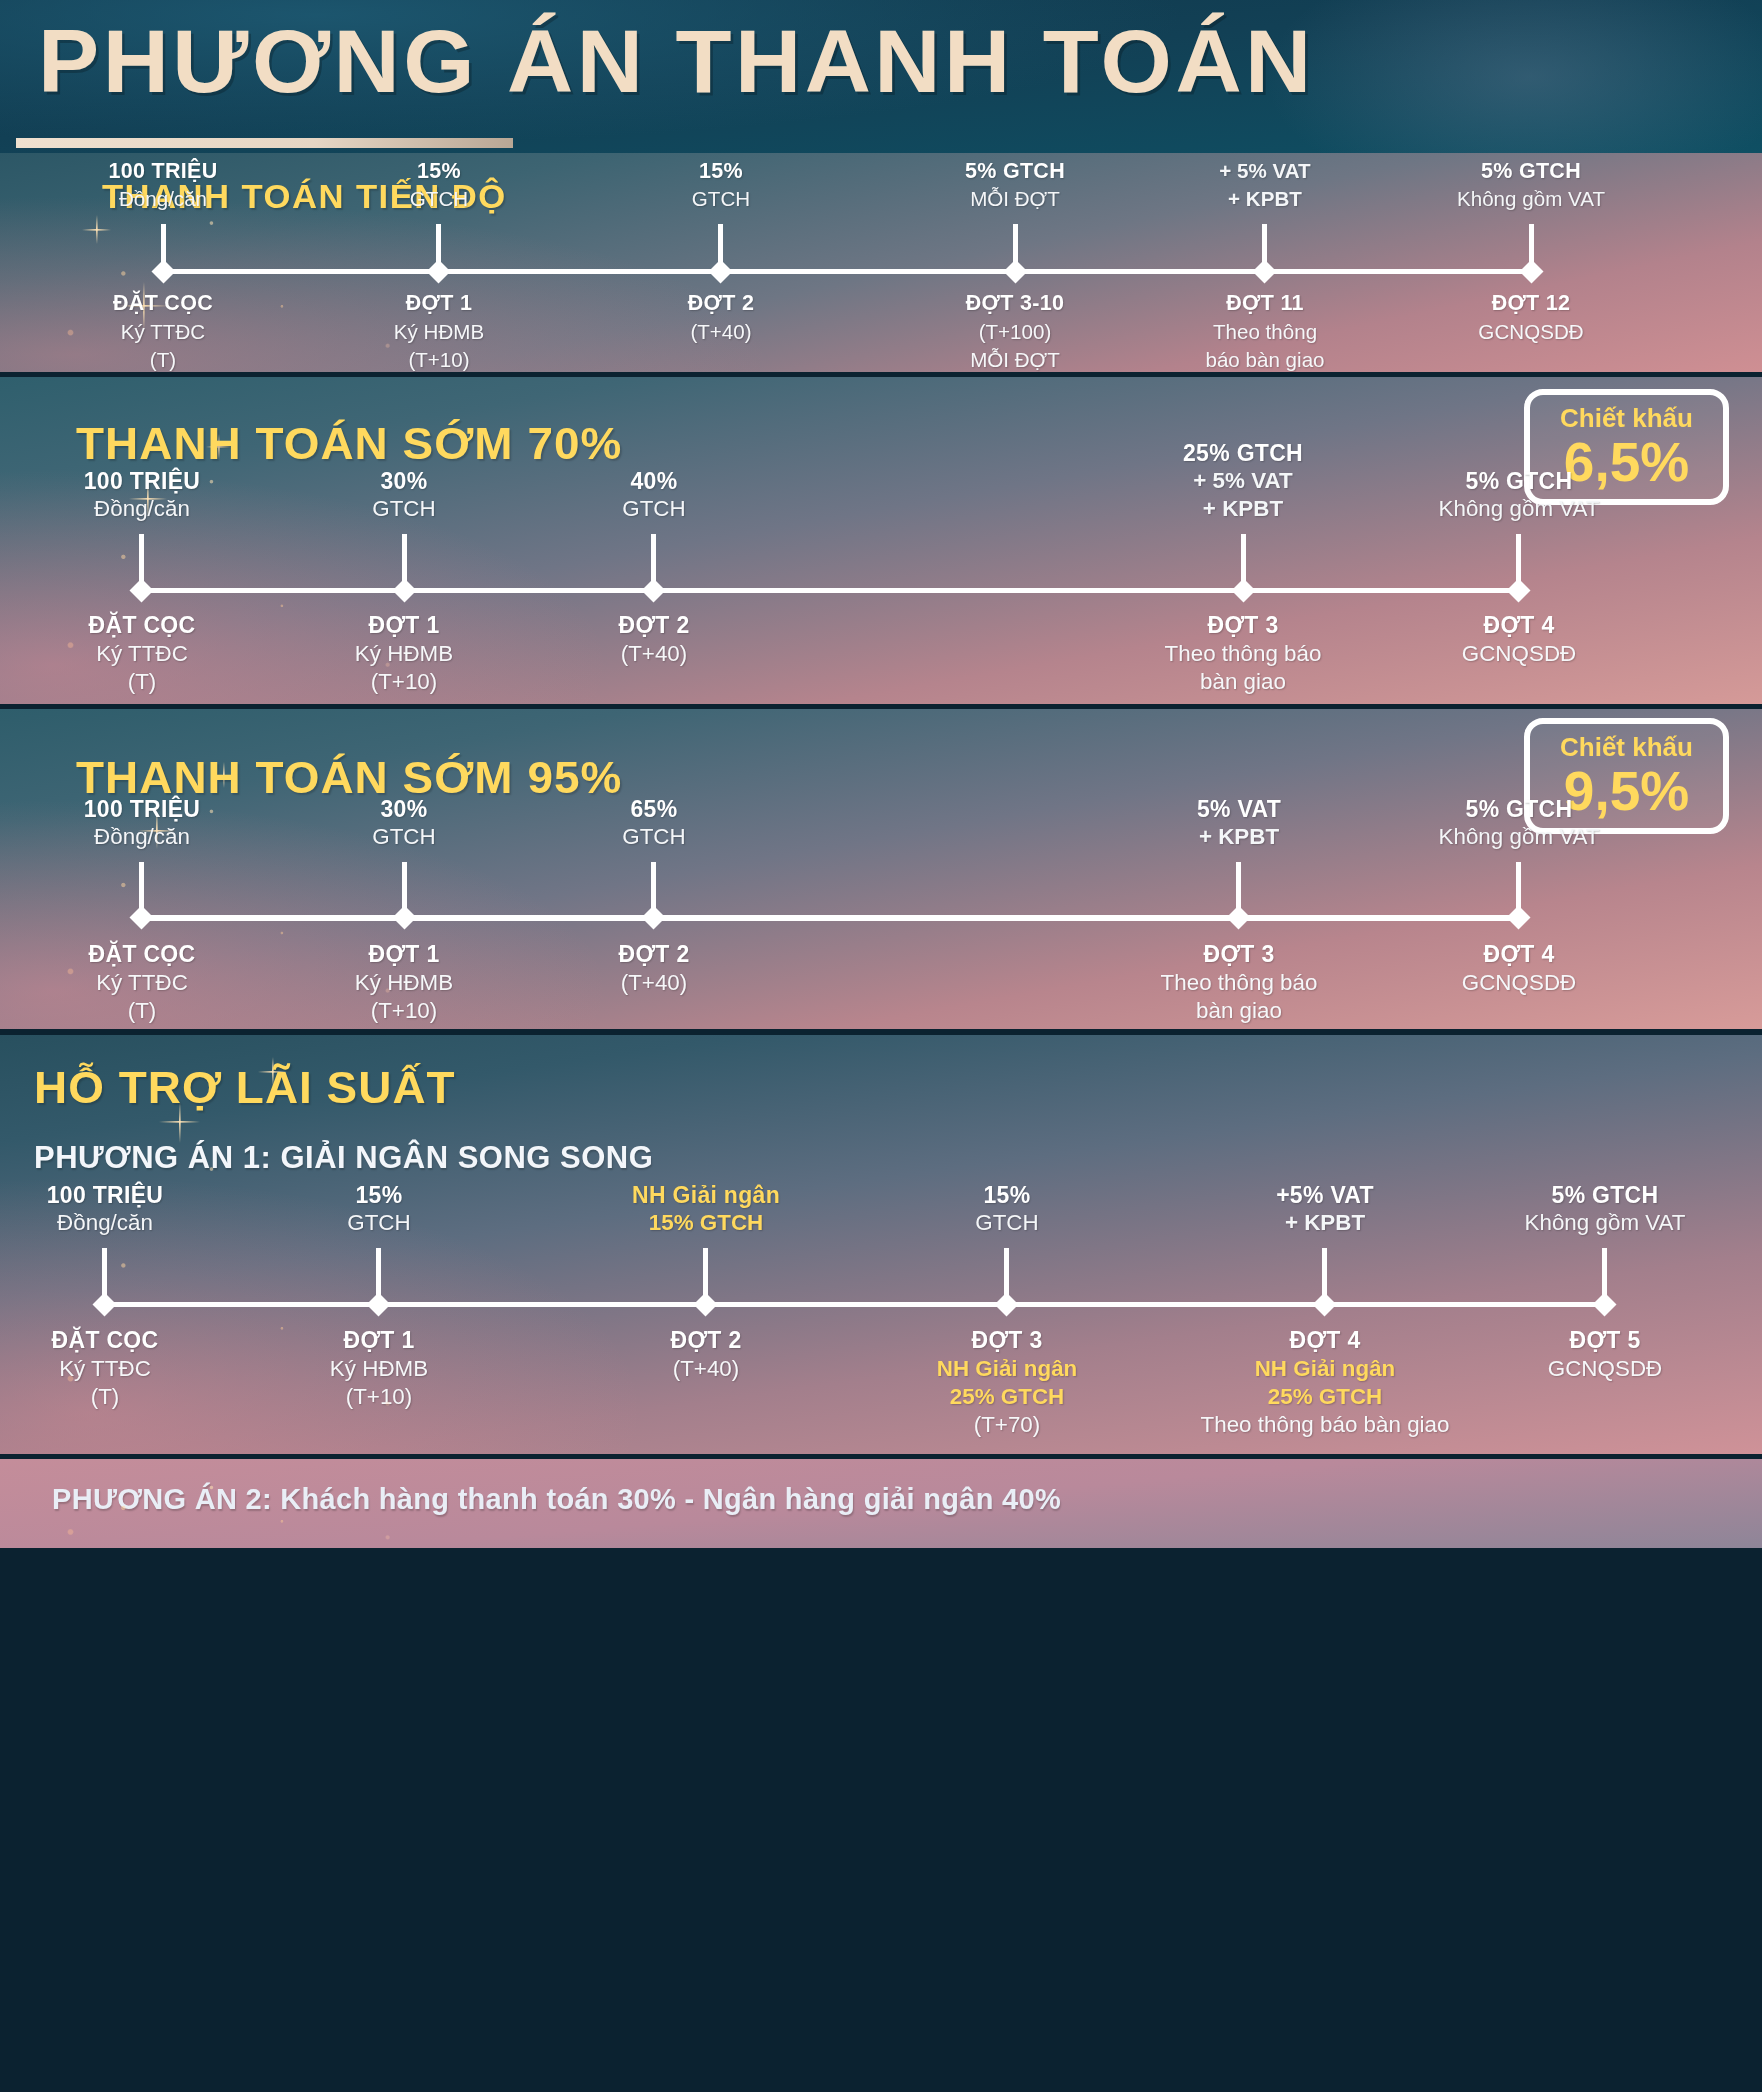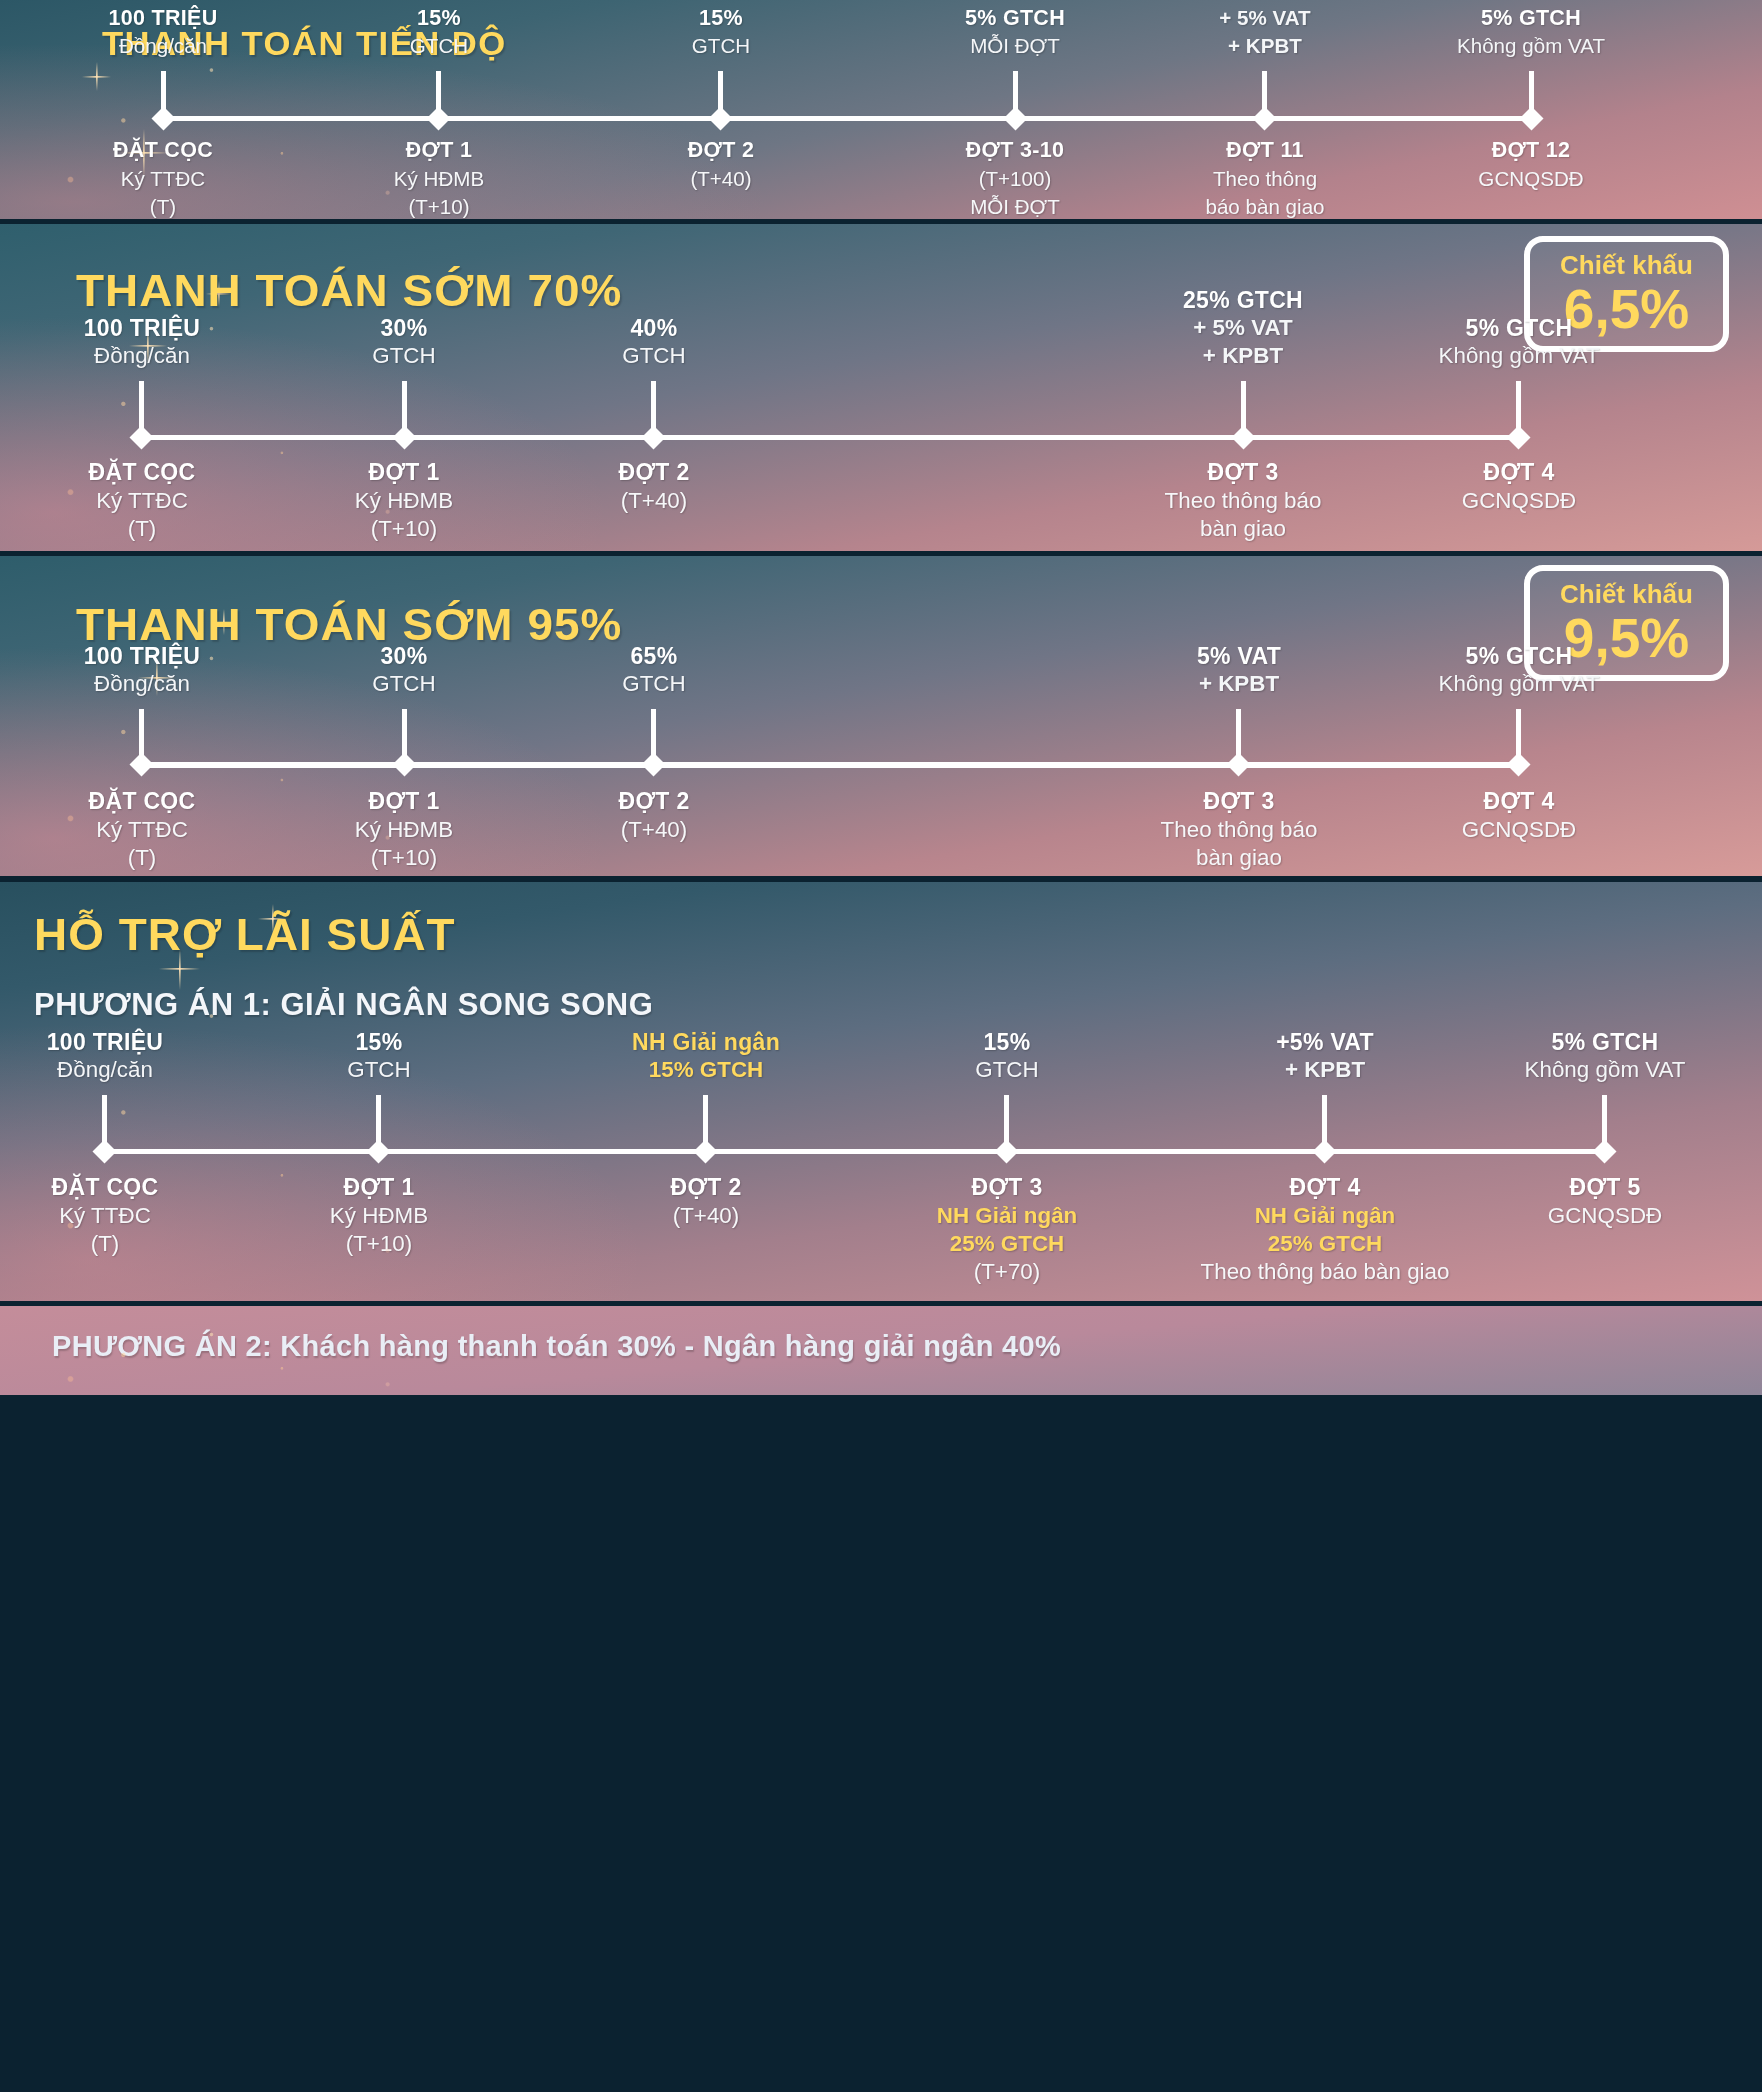--- a/index.html
+++ b/index.html
@@ -239,20 +239,25 @@
     letter-spacing: 0.3px;
     white-space: nowrap;
     text-shadow: 0.9px 1.7px 1.7px rgba(0,0,0,.2);
   }
 </style>
 </head>
 <body>
 
 <div id="page">
 
+  <div class="titlebar">
+    <div class="glow-right"></div>
+    <div class="page-title">PHƯƠNG ÁN THANH TOÁN</div>
+    <div class="title-underline"></div>
+  </div>
 
   <div class="band" id="band1">
     <div class="starburst" style="left:82px;top:62px;width:29px;height:29px;"></div>
     <div class="starburst" style="left:120px;top:129px;width:48px;height:48px;"></div>
     <div class="sec-title small" style="left:102px;top:24px;">THANH TOÁN TIẾN ĐỘ</div>
     <div class="timeline" id="tl1">
         <div class="tl-axis" style="left: 163px; width: 1368px; top: 116px;"></div>
         <div class="tl-stem" style="left: 161px; top: 71px; height: 45px;"></div>
         <div class="tl-diamond" style="left: 155px; top: 110px;"></div>
         <div class="tl-top" style="left: 163px; top: 4.3px;">

